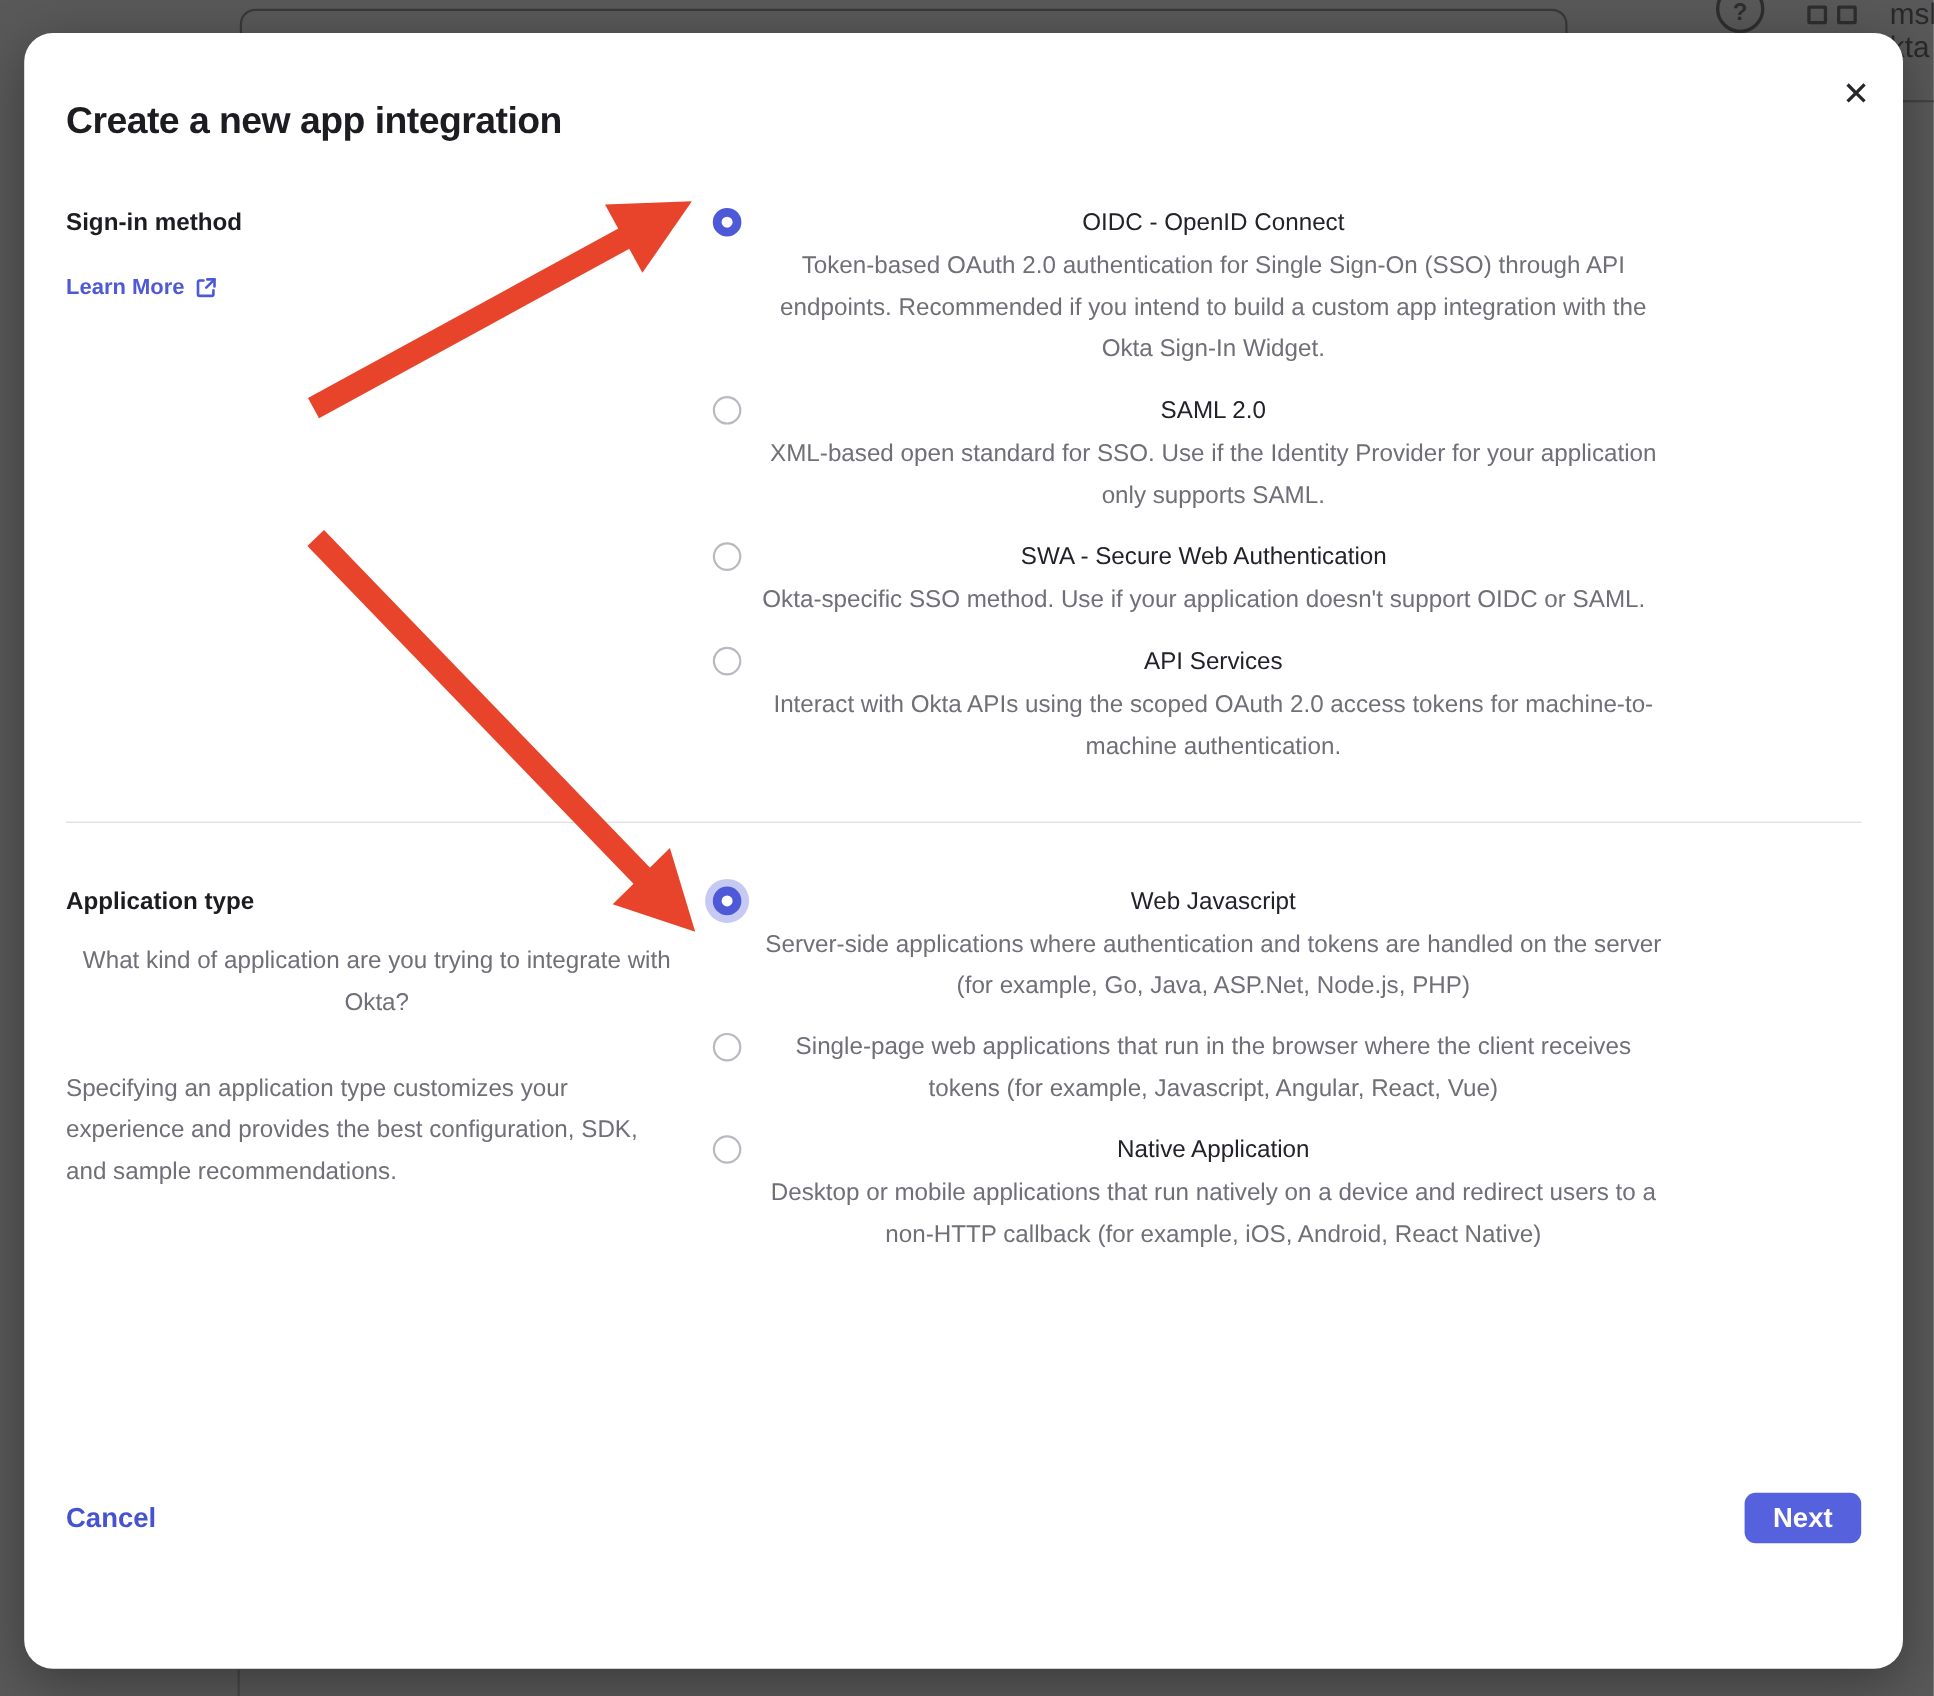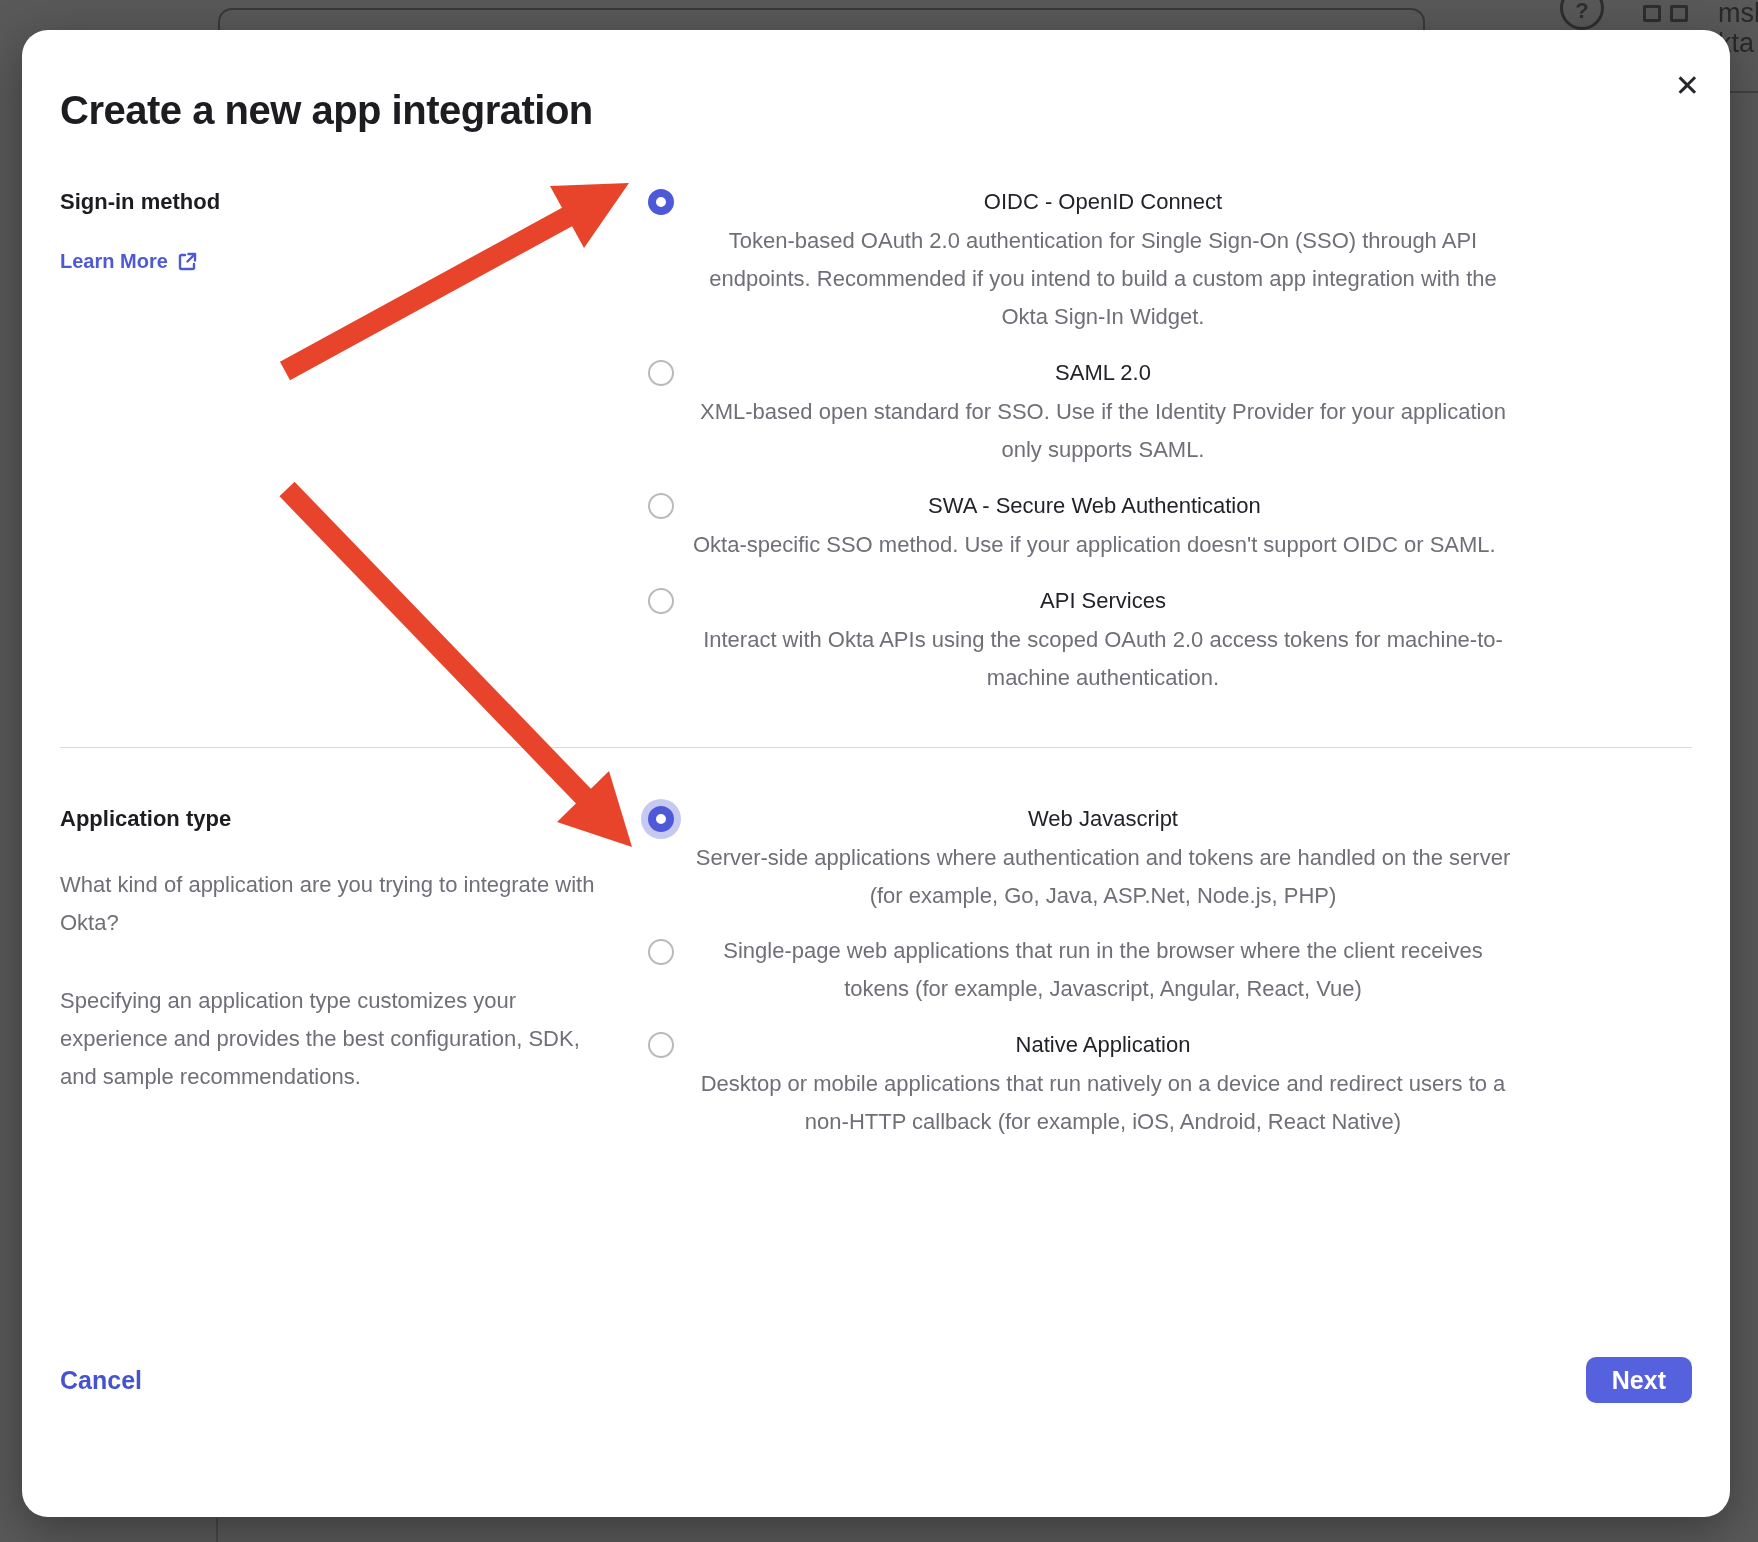--- a/index.html
+++ b/index.html
@@ -44,39 +44,39 @@
     padding:0 38px;
   }
   .close-btn {
     position:absolute; top:40px; right:30px;
     font-size:30px; line-height:32px; color:#26262b;
     cursor:pointer; background:none; border:none;
     font-family:"Liberation Sans", sans-serif;
   }
   .modal-title {
     margin-top:56px;
-    font-size:40px; line-height:48px; font-weight:600;
+    font-size:34px; line-height:48px; font-weight:600;
     letter-spacing:-0.5px; color:#1c1c21;
   }
 
   .section { display:grid; grid-template-columns:588px 1fr; }
   .section-1 { margin-top:48px; }
   .section-2 { margin-top:51px; }
 
   .col-label { font-size:22px; line-height:40px; font-weight:700; color:#1c1c21; }
 
   .learn-more {
     margin-top:19px; display:inline-flex; align-items:center; gap:9px;
     font-size:20px; line-height:40px; font-weight:700;
     color:#4e59d7; text-decoration:none; width:max-content;
   }
   .learn-more svg { display:block; }
 
   .left-para { font-size:22px; line-height:38px; color:#6f6f78; }
-  .left-para.p1 { margin-top:27px; max-width:565px; }
+  .left-para.p1 { margin-top:15px; max-width:565px;text-align:center; }
   .left-para.p2 { margin-top:40px; max-width:520px; }
 
   
   .option { display:flex; gap:19px; margin-bottom:17px;text-align:center; }
   .radio {
     flex:none; width:26px; height:26px; margin-top:7px;
     border-radius:50%; background:#fff; border:2px solid #b9b9c0;
     cursor:pointer;
   }
   .radio.selected { border:8px solid #4e59d7; }

